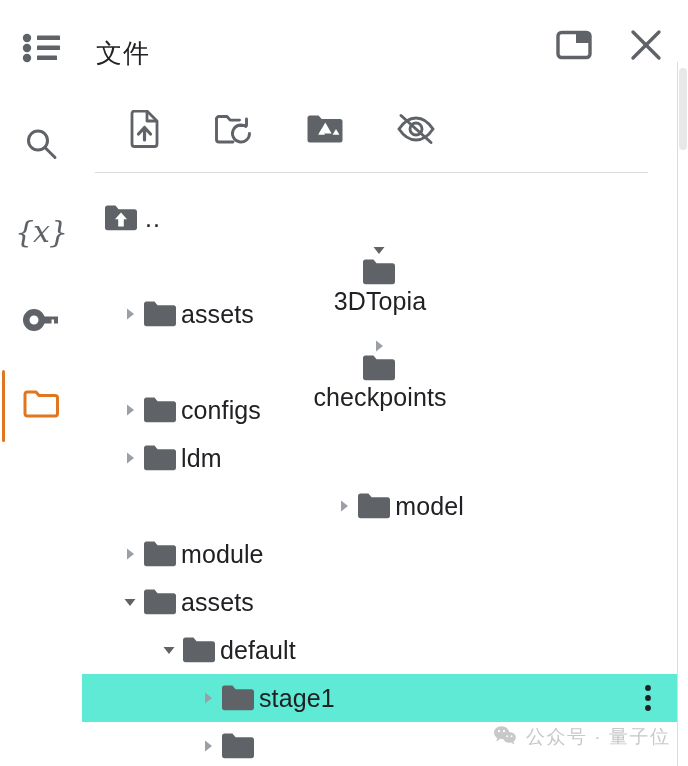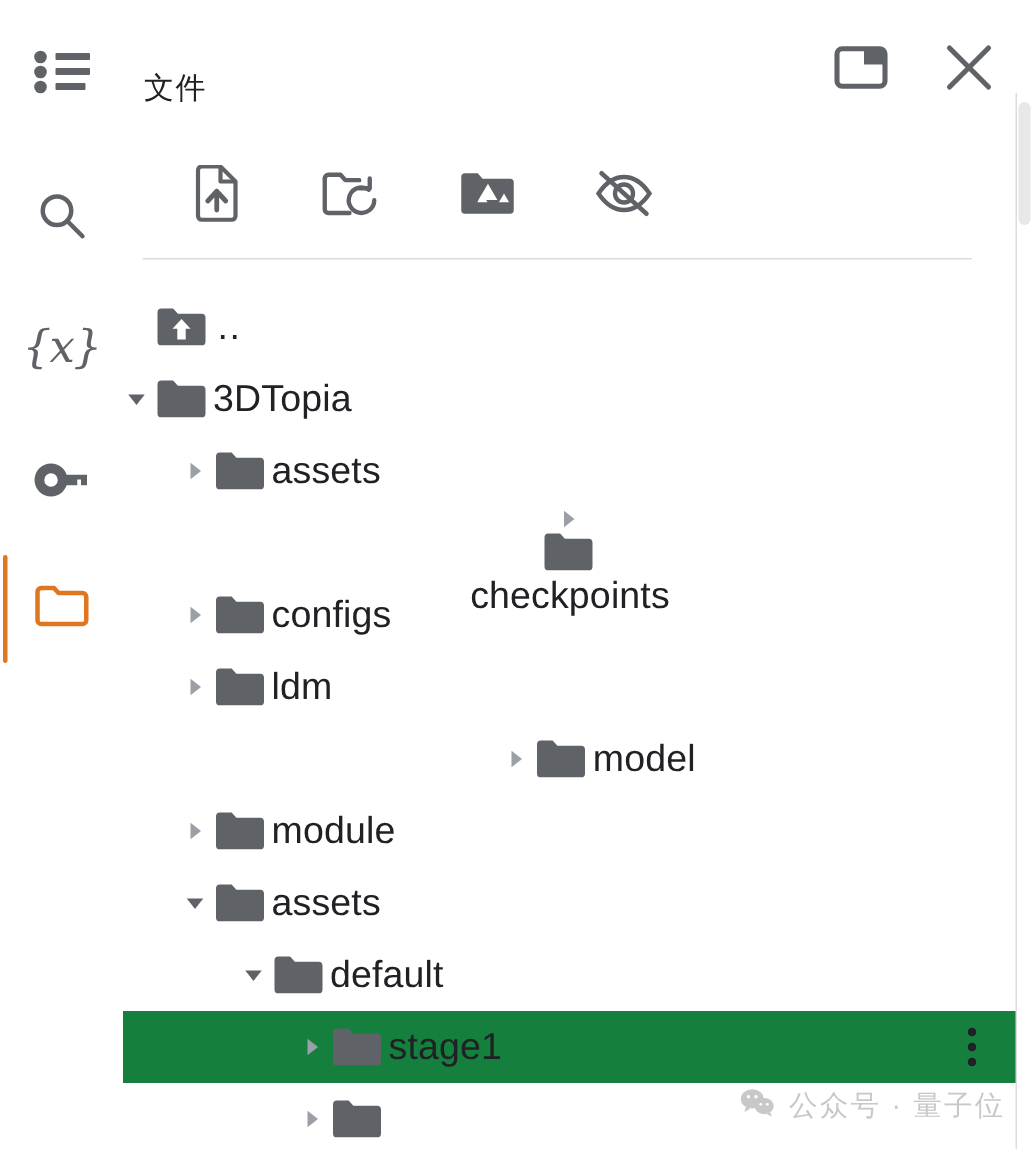--- a/index.html
+++ b/index.html
@@ -61,22 +61,22 @@
     width: 3px;
     height: 72px;
     background: #e0761f;
     border-radius: 2px;
   }
 
   
   #panel-title {
     position: absolute;
     left: 96px;
-    top: 40px;
-    font-size: 20px;
+    top: 34px;
+    font-size: 26px;
     font-weight: 400;
     letter-spacing: 1px;
     color: #202124;
     line-height: 38px;
     font-family: "Liberation Sans", "DejaVu Sans", sans-serif;
   }
 
   .win-btn {
     position: absolute;
     width: 48px;
@@ -132,21 +132,21 @@
 
   .tree-row {
     position: absolute;
     left: 80px;
     width: 598px;
     height: 48px;
     display: flex;
     align-items: center;
     cursor: pointer;
   }
-  .tree-row.selected { background: #15803d; }
+  .tree-row.selected { background: #5eead4; }
 
   .twisty {
     width: 22px;
     min-width: 22px;
     height: 48px;
     display: flex;
     align-items: center;
     justify-content: center;
     cursor: pointer;
   }
@@ -353,21 +353,21 @@
     <div class="tree-row" style="top: 4px;">
       <span class="twisty empty"></span>
       <span class="node-icon">
         <svg width="34" height="28" viewBox="0 0 34 28">
           <path d="M1 4.2 a2.6 2.6 0 0 1 2.6 -2.6 H11.4 l3.2 3.6 H30.4 a2.6 2.6 0 0 1 2.6 2.6 V23.6 a2.6 2.6 0 0 1 -2.6 2.6 H3.6 A2.6 2.6 0 0 1 1 23.6 Z" fill="#5f6368"></path>
           <path d="M17 8.6 L23 15.2 H19.8 V22.4 H14.2 V15.2 H11 Z" fill="#ffffff"></path>
         </svg>
       </span>
       <span class="node-label dots">..</span>
     </div>
-    <div class="tree-row" style="top: 52px;">
+    <div class="tree-row" style="top: 52px; flex-direction: column;">
       <span class="twisty">
         <svg width="16" height="16" viewBox="0 0 16 16">
           <path d="M2.5 5 L13.5 5 L8 12 Z" fill="#5f6368"></path>
         </svg>
       </span>
       <span class="node-icon">
         <svg width="34" height="28" viewBox="0 0 34 28">
           <path d="M1 4.2 a2.6 2.6 0 0 1 2.6 -2.6 H11.4 l3.2 3.6 H30.4 a2.6 2.6 0 0 1 2.6 2.6 V23.6 a2.6 2.6 0 0 1 -2.6 2.6 H3.6 A2.6 2.6 0 0 1 1 23.6 Z" fill="#5f6368"></path>
         </svg>
       </span>

